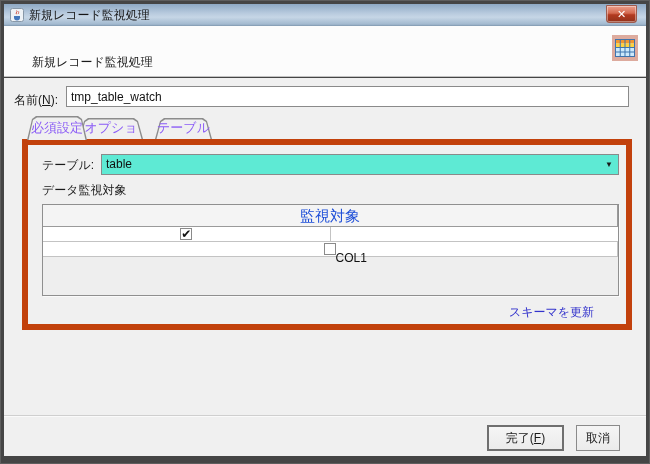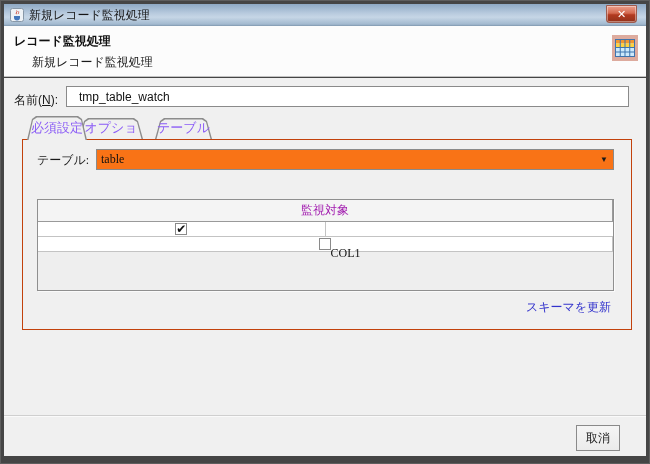--- a/index.html
+++ b/index.html
@@ -34,21 +34,21 @@
   .header .h-title { position:absolute; left:10px; top:7px; font-size:12px; font-weight:bold; color:#111; }
   .header .h-sub   { position:absolute; left:28px; top:28px; font-size:12px; color:#1a1a1a; }
   .header .h-icon  { position:absolute; right:8px; top:9px; width:26px; height:26px; }
   
   .content { position:absolute; left:4px; top:78px; width:642px; height:378px; background:#f0f0f0; }
   .lbl { font-size:12px; color:#1a1a1a; }
   .name-label { position:absolute; left:10px; top:12px; line-height:20px; }
   .mn { text-decoration:underline; }
   .name-input {
     position:absolute; left:62px; top:8px; width:563px; height:21px;
-    border:1px solid #8a8a8a; background:#fff; font-size:12px; padding:0 12px;
+    border:1px solid #8a8a8a; background:#fff; font-size:12px; padding:0 4px;
     font-family:"Liberation Sans","DejaVu Sans",sans-serif; color:#111;
   }
   
   .tab { position:absolute; cursor:default; }
   .tab .shape { position:absolute; left:0; right:0; top:0; bottom:0;
     background:#8c8c8c;
     clip-path:polygon(0 100%, 5px 3px, 9px 0, calc(100% - 9px) 0, calc(100% - 5px) 3px, 100% 100%);
   }
   .tab .shape::after { content:""; position:absolute; left:1px; right:1px; top:1px; bottom:0;
     background:#f0f0f0;
@@ -56,52 +56,52 @@
   }
   .tab .tlbl { position:relative; display:block; text-align:center; font-size:13px; color:#8b5cf6; }
   .tab1 { left:23px;  top:38px; width:60px; height:24px; z-index:3; }
   .tab1 .tlbl { line-height:23px; }
   .tab2 { left:75px;  top:40px; width:64px; height:21px; z-index:1; }
   .tab3 { left:151px; top:40px; width:57px; height:21px; z-index:1; }
   .tab2 .tlbl, .tab3 .tlbl { line-height:20px; }
   
   .tabpanel {
     position:absolute; left:18px; top:61px; width:610px; height:191px;
-    border:1px solid #c2410c; background:#f0f0f0; z-index:2;font-family:Liberation Serif, serif;
+    border:6px solid #c2410c; background:#f0f0f0; z-index:2;
   }
   .tbl-label { position:absolute; left:14px; top:10px; line-height:20px; }
   .combo {
     position:absolute; left:73px; top:9px; width:518px; height:21px;
-    border:1px solid #8a8a8a; background:#f97316; font-size:12px; color:#111;
+    border:1px solid #8a8a8a; background:#5eead4; font-size:12px; color:#111;
     line-height:19px; padding:0 18px 12px 4px; cursor:default;
   }
   .combo .arrow { position:absolute; right:5px; top:6px; font-size:8px; color:#1a1a1a; line-height:8px; }
   .watch-label { position:absolute; left:14px; top:37px; }
   
   .wtable {
     position:absolute; left:14px; top:59px; width:577px; height:92px;
     border:1px solid #8f8f8f; background:#eeeeee;
     box-shadow:1px 1px 0 #fafafa;
   }
   .wtable .thead { display:flex; height:22px; background:#f4f4f4; border-bottom:1px solid #9a9a9a; }
   .wtable .th {
-    flex:1 1 50%; text-align:center; font-size:12px; color:#a21caf; line-height:21px; cursor:default;
+    flex:1 1 50%; text-align:center; font-size:15px; color:#1d4ed8; line-height:21px; cursor:default;
   }
   .wtable .th:first-child { border-right:1px solid #9a9a9a; }
   .wtable .trow { display:flex; height:15px; background:#fff; border-bottom:1px solid #c3c3c3; }
   .wtable .td { flex:1 1 50%; position:relative; font-size:12px; color:#111; line-height:14px; }
   .wtable .td:first-child { border-right:1px solid #c3c3c3; text-align:center; }
   .wtable .td.colname { padding-left:5px;margin-top:24px; }
   .cbx {
     display:inline-block; width:12px; height:12px; margin-top:1px;
     border:1px solid #8a8a8a; background:#fff; vertical-align:top;
     font-size:12px; line-height:10px; color:#111; text-align:center; cursor:default;
   }
   .schema-link {
-    position:absolute; right:20px; top:159px; font-size:12px; color:#3333cc; cursor:pointer;
+    position:absolute; right:32px; top:159px; font-size:12px; color:#3333cc; cursor:pointer;
   }
   
   .btm-sep { position:absolute; left:0; top:337px; width:642px; height:2px;
     border-top:1px solid #cfcfcf; border-bottom:1px solid #fafafa; }
   .btn {
     position:absolute; top:347px; height:26px; font-size:12px; color:#1a1a1a;
     background:linear-gradient(to bottom,#f5f5f5,#ebebeb);
     text-align:center; cursor:default;
   }
   .btn-finish { left:483px; width:77px; border:2px solid #6f6f6f; line-height:22px; }
@@ -119,21 +119,20 @@
       <path d="M6.6 2.6 c1.6 1.1 -1.6 2.1 0 3.6" stroke="#cc4433" stroke-width="1" fill="none"></path>
       <path d="M8.6 3.4 c1.1 0.8 -1.1 1.5 0 2.6" stroke="#cc4433" stroke-width="0.8" fill="none"></path>
     </svg>
     <span class="title">新規レコード監視処理</span>
     <div class="close-btn">
       <span>✕</span>
     </div>
   </div>
 
   <div class="header">
-    <div class="h-title">レコード監視処理</div>
     <div class="h-sub">新規レコード監視処理</div>
     <svg class="h-icon" viewBox="0 0 26 26">
       <rect width="26" height="26" fill="#ddab9e"></rect>
       <rect x="3.5" y="4.5" width="19" height="17" fill="#cdeafc" stroke="#3f74ad"></rect>
       <rect x="4" y="5" width="18" height="3.5" fill="#f2952f"></rect>
       <rect x="4" y="8.5" width="18" height="3.5" fill="#ffd23e"></rect>
       <g stroke="#3f74ad" stroke-width="1">
         <line x1="8.25" y1="5" x2="8.25" y2="21.5"></line>
         <line x1="13" y1="5" x2="13" y2="21.5"></line>
         <line x1="17.75" y1="5" x2="17.75" y2="21.5"></line>
@@ -160,20 +159,21 @@
       <span class="shape"></span>
       <span class="tlbl">テーブル</span>
     </div>
 
     <div class="tabpanel">
       <div class="lbl tbl-label">テーブル:</div>
       <div class="combo">
         <span>table</span>
         <span class="arrow">▼</span>
       </div>
+      <div class="lbl watch-label">データ監視対象</div>
 
       <div class="wtable">
         <div class="thead">
           <div class="th">監視対象</div>
         </div>
         <div class="trow">
           <div class="td">
             <span class="cbx"><span>✔</span></span>
           </div>
           <div class="td colname">COL1</div>
@@ -182,15 +182,16 @@
           <div class="td">
             <span class="cbx"><span></span></span>
           </div>
         </div>
       </div>
 
       <div class="schema-link">スキーマを更新</div>
     </div>
 
     <div class="btm-sep"></div>
+    <div class="btn btn-finish"><span>完了(</span><span class="mn">F</span><span>)</span></div>
     <div class="btn btn-cancel">取消</div>
   </div>
 </div>
 
 </body></html>

